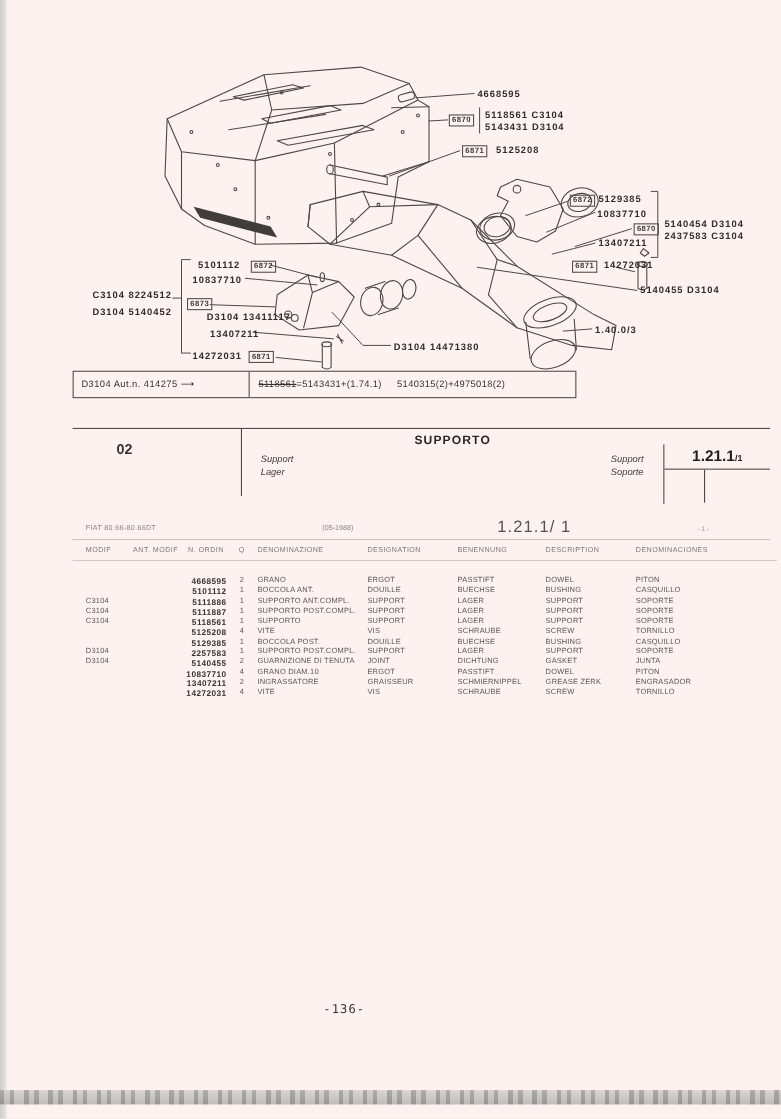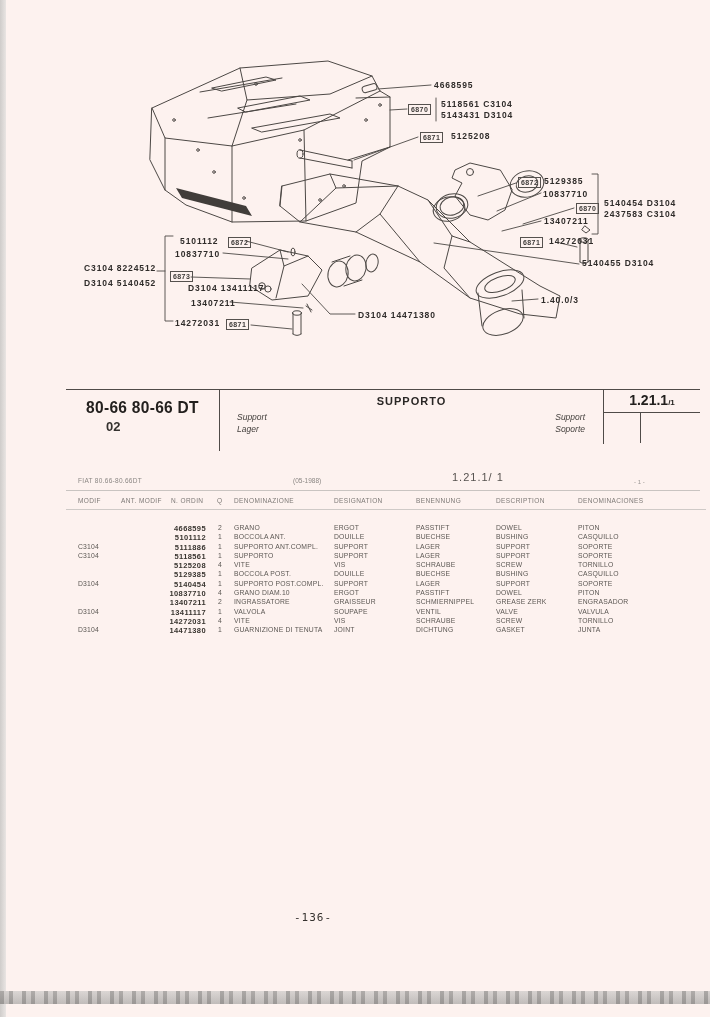--- a/index.html
+++ b/index.html
@@ -33,31 +33,31 @@
   .hdr-left{width:154px;border-right:1.3px solid #4f4b48;padding-top:9px;box-sizing:border-box;}
   .hdr-model{font-weight:800;font-size:15.5px;letter-spacing:.3px;color:#23201e;text-align:center;
       transform:scaleY(1.05);}
   .hdr-variant{font-size:13px;font-weight:bold;color:#35322f;padding-left:40px;margin-top:2px;}
   .hdr-center{flex:1;position:relative;}
   .hdr-title{position:absolute;left:0;right:0;top:5px;text-align:center;font-weight:bold;
       font-size:11px;letter-spacing:1px;color:#2a2725;}
   .hdr-sub{position:absolute;top:21px;font-style:italic;font-size:8.5px;line-height:12px;color:#45413e;}
   .hdr-sub.l{left:17px;}
   .hdr-sub.r{right:18px;}
-  .hdr-right{width:97px;border-left:1.3px solid #4f4b48;position:relative;height:54px;box-sizing:border-box;}
+  .hdr-right{width:97px;border-left:1.3px solid #4f4b48;position:relative;height:54px;box-sizing:border-box;margin-top:14px;}
   .hdr-code{height:23px;border-bottom:1.3px solid #4f4b48;text-align:center;font-weight:bold;
       font-size:14px;color:#23201e;padding-top:2px;box-sizing:border-box;}
   .hdr-code .sfx{font-size:8px;font-weight:bold;}
   .hdr-tick{position:absolute;left:36px;top:23px;height:30px;border-left:1px solid #4f4b48;}
 
   
   .meta{position:absolute;white-space:nowrap;}
   .meta-catalog{left:78px;top:477px;font-size:6.5px;color:#8b8784;letter-spacing:.3px;}
   .meta-issue{left:293px;top:477px;font-size:6.5px;color:#8b8784;}
-  .meta-section{left:452px;top:471px;font-size:11px;color:#56524f;letter-spacing:1px;}
+  .meta-section{left:452px;top:471px;font-size:15px;color:#56524f;letter-spacing:1px;}
   .meta-sheet{left:634px;top:479px;font-size:6px;color:#9b9794;}
   .meta-rule{position:absolute;left:66px;top:490px;width:634px;border-top:1px solid #c9c4c1;}
 
   
   .thead{position:absolute;left:66px;top:497px;width:640px;height:10px;}
   .thead span{position:absolute;font-size:6.5px;color:#7d7976;letter-spacing:.4px;white-space:nowrap;}
   .trule{position:absolute;left:66px;top:509px;width:640px;border-top:1px solid #cfcac7;}
   .tbody{position:absolute;left:66px;top:524px;width:640px;}
   .trow{position:relative;height:9.3px;}
   .tc{position:absolute;top:0;font-size:6.8px;color:#5b5753;white-space:nowrap;letter-spacing:.2px;}
@@ -211,24 +211,32 @@
   <span class="co" style="left:84px;top:263px">C3104  8224512</span>
   <span class="co" style="left:84px;top:278px">D3104  5140452</span>
   <span class="tagbox" style="left:170px;top:271px">6873</span>
   <span class="co" style="left:188px;top:283px">D3104  13411117</span>
   <span class="co" style="left:191px;top:298px">13407211</span>
   <span class="co" style="left:175px;top:318px">14272031</span>
   <span class="tagbox" style="left:226px;top:319px">6871</span>
   <span class="co" style="left:358px;top:310px">D3104  14471380</span>
   <span class="co" style="left:541px;top:295px">1.40.0/3</span>
 
+  <div class="notebox">
+    <div class="nb-left">
+      <span>D3104  Aut.n. 414275</span>
+      <span>⟶</span>
+    </div>
+    <div class="nb-right">
+      <span class="struck">5118561</span><span>=5143431+(1.74.1)</span><span class="gap"></span><span>5140315(2)+4975018(2)</span>
+    </div>
+  </div>
 
   <div class="hdr">
     <div class="hdr-left">
-      <div class="hdr-model">80-66 80-66 DT</div>
       <div class="hdr-variant">02</div>
     </div>
     <div class="hdr-center">
       <div class="hdr-title">SUPPORTO</div>
       <div class="hdr-sub l">
         <div>Support</div>
         <div>Lager</div>
       </div>
       <div class="hdr-sub r">
         <div>Support</div>
@@ -289,20 +297,31 @@
         <span class="tc tc-q">1</span>
         <span class="tc tc-it">SUPPORTO ANT.COMPL.</span>
         <span class="tc tc-fr">SUPPORT</span>
         <span class="tc tc-de">LAGER</span>
         <span class="tc tc-en">SUPPORT</span>
         <span class="tc tc-es">SOPORTE</span>
       </div>
       <div class="trow">
         <span class="tc tc-modif">C3104</span>
         <span class="tc tc-ant"></span>
+        <span class="tc tc-ordin">5111887</span>
+        <span class="tc tc-q">1</span>
+        <span class="tc tc-it">SUPPORTO POST.COMPL.</span>
+        <span class="tc tc-fr">SUPPORT</span>
+        <span class="tc tc-de">LAGER</span>
+        <span class="tc tc-en">SUPPORT</span>
+        <span class="tc tc-es">SOPORTE</span>
+      </div>
+      <div class="trow">
+        <span class="tc tc-modif">C3104</span>
+        <span class="tc tc-ant"></span>
         <span class="tc tc-ordin">5118561</span>
         <span class="tc tc-q">1</span>
         <span class="tc tc-it">SUPPORTO</span>
         <span class="tc tc-fr">SUPPORT</span>
         <span class="tc tc-de">LAGER</span>
         <span class="tc tc-en">SUPPORT</span>
         <span class="tc tc-es">SOPORTE</span>
       </div>
       <div class="trow">
         <span class="tc tc-modif"></span>
@@ -322,27 +341,38 @@
         <span class="tc tc-q">1</span>
         <span class="tc tc-it">BOCCOLA POST.</span>
         <span class="tc tc-fr">DOUILLE</span>
         <span class="tc tc-de">BUECHSE</span>
         <span class="tc tc-en">BUSHING</span>
         <span class="tc tc-es">CASQUILLO</span>
       </div>
       <div class="trow">
         <span class="tc tc-modif">D3104</span>
         <span class="tc tc-ant"></span>
-        <span class="tc tc-ordin">5140454</span>
+        <span class="tc tc-ordin">2257583</span>
         <span class="tc tc-q">1</span>
         <span class="tc tc-it">SUPPORTO POST.COMPL.</span>
         <span class="tc tc-fr">SUPPORT</span>
         <span class="tc tc-de">LAGER</span>
         <span class="tc tc-en">SUPPORT</span>
         <span class="tc tc-es">SOPORTE</span>
+      </div>
+      <div class="trow">
+        <span class="tc tc-modif">D3104</span>
+        <span class="tc tc-ant"></span>
+        <span class="tc tc-ordin">5140455</span>
+        <span class="tc tc-q">2</span>
+        <span class="tc tc-it">GUARNIZIONE DI TENUTA</span>
+        <span class="tc tc-fr">JOINT</span>
+        <span class="tc tc-de">DICHTUNG</span>
+        <span class="tc tc-en">GASKET</span>
+        <span class="tc tc-es">JUNTA</span>
       </div>
       <div class="trow">
         <span class="tc tc-modif"></span>
         <span class="tc tc-ant"></span>
         <span class="tc tc-ordin">10837710</span>
         <span class="tc tc-q">4</span>
         <span class="tc tc-it">GRANO DIAM.10</span>
         <span class="tc tc-fr">ERGOT</span>
         <span class="tc tc-de">PASSTIFT</span>
         <span class="tc tc-en">DOWEL</span>
@@ -353,50 +383,28 @@
         <span class="tc tc-ant"></span>
         <span class="tc tc-ordin">13407211</span>
         <span class="tc tc-q">2</span>
         <span class="tc tc-it">INGRASSATORE</span>
         <span class="tc tc-fr">GRAISSEUR</span>
         <span class="tc tc-de">SCHMIERNIPPEL</span>
         <span class="tc tc-en">GREASE ZERK</span>
         <span class="tc tc-es">ENGRASADOR</span>
       </div>
       <div class="trow">
-        <span class="tc tc-modif">D3104</span>
-        <span class="tc tc-ant"></span>
-        <span class="tc tc-ordin">13411117</span>
-        <span class="tc tc-q">1</span>
-        <span class="tc tc-it">VALVOLA</span>
-        <span class="tc tc-fr">SOUPAPE</span>
-        <span class="tc tc-de">VENTIL</span>
-        <span class="tc tc-en">VALVE</span>
-        <span class="tc tc-es">VALVULA</span>
-      </div>
-      <div class="trow">
         <span class="tc tc-modif"></span>
         <span class="tc tc-ant"></span>
         <span class="tc tc-ordin">14272031</span>
         <span class="tc tc-q">4</span>
         <span class="tc tc-it">VITE</span>
         <span class="tc tc-fr">VIS</span>
         <span class="tc tc-de">SCHRAUBE</span>
         <span class="tc tc-en">SCREW</span>
         <span class="tc tc-es">TORNILLO</span>
       </div>
-      <div class="trow">
-        <span class="tc tc-modif">D3104</span>
-        <span class="tc tc-ant"></span>
-        <span class="tc tc-ordin">14471380</span>
-        <span class="tc tc-q">1</span>
-        <span class="tc tc-it">GUARNIZIONE DI TENUTA</span>
-        <span class="tc tc-fr">JOINT</span>
-        <span class="tc tc-de">DICHTUNG</span>
-        <span class="tc tc-en">GASKET</span>
-        <span class="tc tc-es">JUNTA</span>
-      </div>
     </div>
 
   <div class="pageno">-136-</div>
 
   <div class="scan-band"></div>
 </div>
 
 </body></html>

